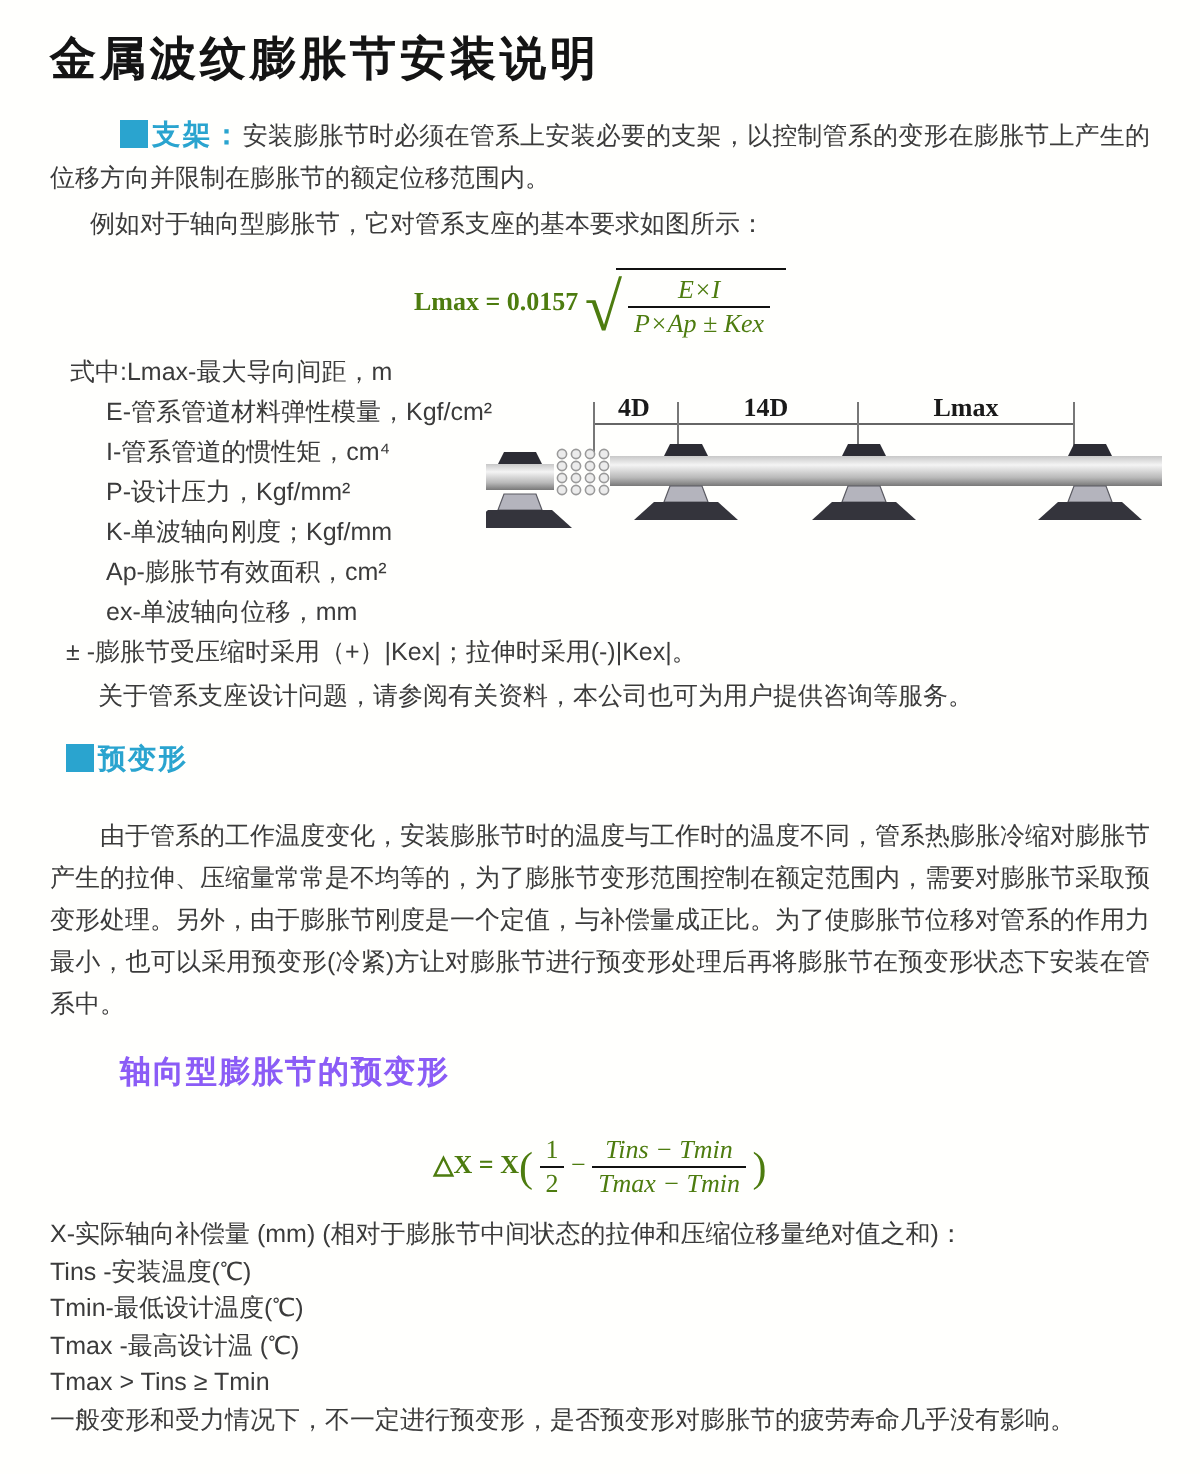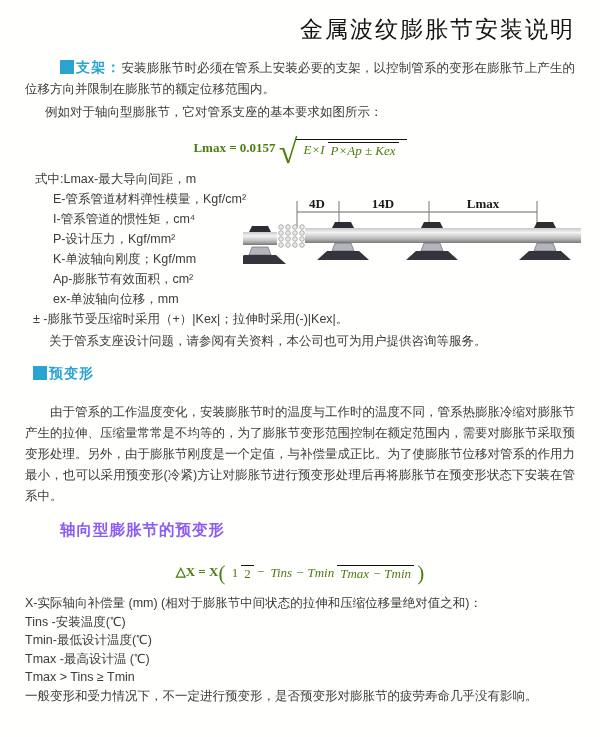--- a/index.html
+++ b/index.html
@@ -5,21 +5,21 @@
   html,body{margin:0;padding:0;}
   body{
     width:600px;height:737px;background:#fffffd;
     font-family:"Liberation Sans",sans-serif;color:#3b3b3b;
     overflow:hidden;
   }
   .page{position:relative;width:600px;height:737px;overflow:hidden;}
   .content{padding:10px 25px 0 25px;}
 
   .doc-title{
-    text-align:right;font-size:23px;font-weight:normal;color:#141414;
+    text-align:left;font-size:23px;font-weight:bold;color:#141414;
     margin:4px 0 12px 0;letter-spacing:2px;
   }
 
   p{margin:0;}
   .body-text{font-size:12.5px;line-height:21px;text-align:justify;}
 
   .runin-para{text-indent:35px;}
   .sec-square{
     display:inline-block;width:14px;height:14px;background:#2aa4cf;
     margin-right:2px;vertical-align:-2px;
@@ -32,21 +32,21 @@
   .formula-block{
     text-align:center;font-family:Liberation Serif, serif;color:#4d7c0f;
     font-size:13px;
   }
   .formula-lmax{margin:11px 0 5px 0;}
   .f-bold{font-weight:bold;}
   .f-italic{font-style:italic;}
   .sqrt{display:inline-flex;align-items:center;vertical-align:middle;}
   .sqrt-sign{font-size:34px;line-height:30px;font-weight:400;transform:translateY(3px);}
   .radicand{border-top:1.5px solid #111;margin-left:-3px;padding:2px 8px 0 6px;}
-  .frac{display:inline-flex;flex-direction:row;text-align:center;vertical-align:middle;line-height:1.25;}
+  .frac{display:inline-flex;flex-direction:column;text-align:center;vertical-align:middle;line-height:1.25;}
   .frac .num{padding:0 3px;}
   .frac .den{border-top:1px solid #111;padding:0 3px;}
   .paren{font-size:21px;vertical-align:middle;font-weight:normal;}
 
   
   .deflist{font-size:12.5px;line-height:20px;margin-top:2px;}
   .d-first{margin-left:10px;}
   .d-item{margin-left:28px;}
   .d-pm{margin-left:8px;}
   .d-last{text-indent:24px;margin-top:2px;}

